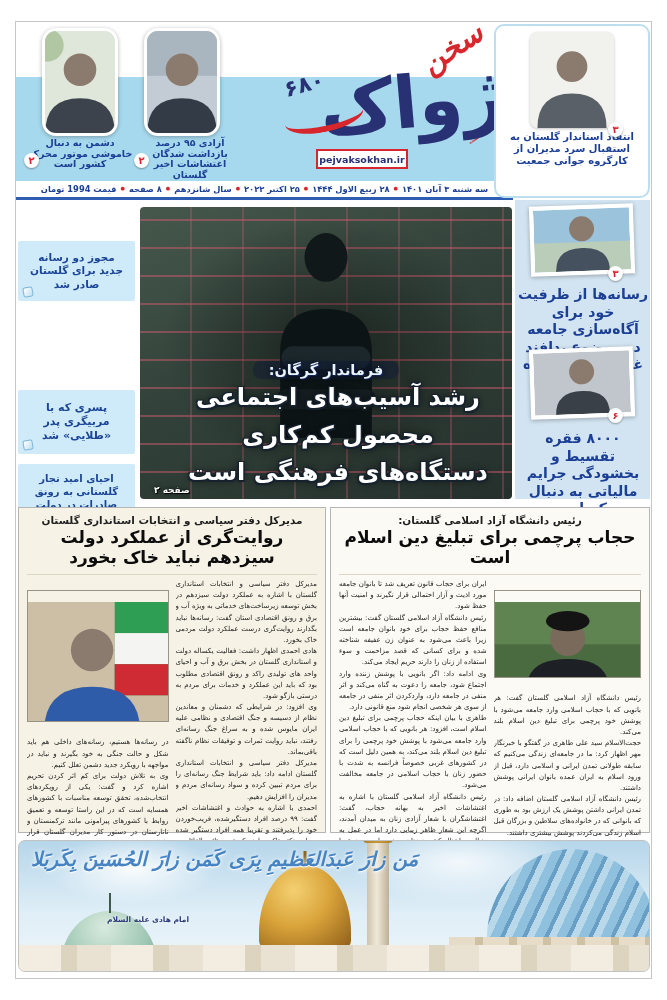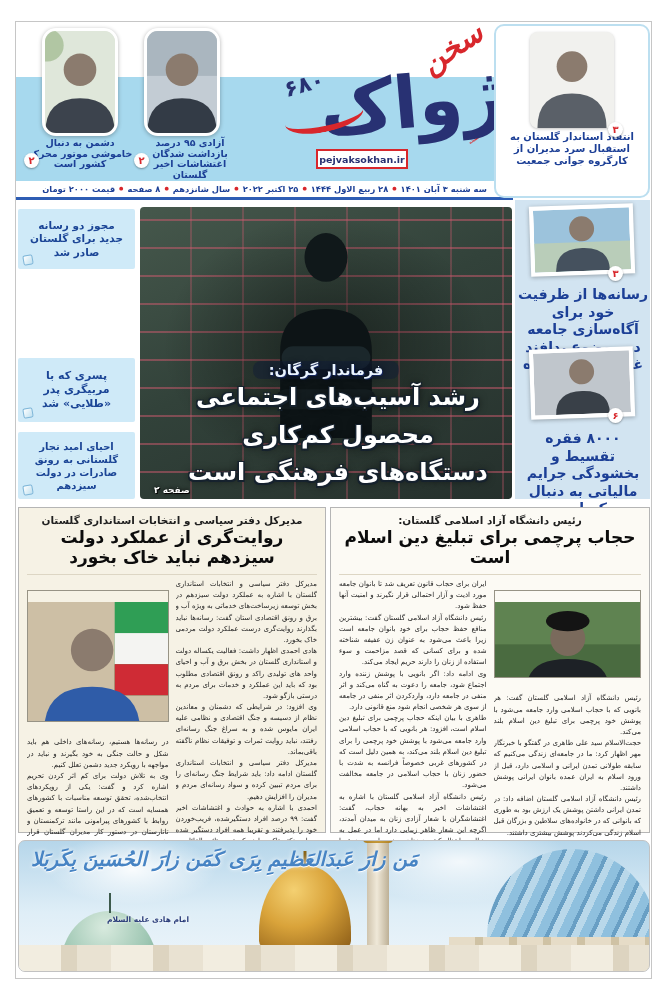--- a/index.html
+++ b/index.html
@@ -42,21 +42,21 @@
   .gov { position:absolute; left:478px; top:2px; width:156px; height:174px; background:#fff;
     border:2px solid #bcdff0; border-radius:10px; }
   .gov-photo { width:84px; height:96px; margin:6px auto 0; background:#f0f0ed; border-radius:8px;
     overflow:hidden; position:relative; box-shadow:0 1px 3px rgba(0,0,0,.25); }
   .gov-photo svg { width:100%; height:100%; display:block; }
   .gov-text { margin-top:3px; text-align:center; font-size:10px; font-weight:bold; color:#1c3f96; line-height:1.2; }
 
   
   .sidebox { position:absolute; left:2px; width:117px; background:#cfeaf8; border-radius:2px;
     display:flex; align-items:center; justify-content:center; text-align:center;
-    font-weight:bold; color:#1b4596; padding:4px 7px; line-height:1.3; }
+    font-weight:bold; color:#1b4596; padding:4px 7px; line-height:1.3;margin-top:32px; }
   .page-icon { position:absolute; left:5px; bottom:4px; width:10px; height:10px;
     background:linear-gradient(135deg,#ffffff,#bfe0f0); border:1px solid #7fb6d8; border-radius:2px;
     transform:rotate(-10deg); }
 
   .lead { position:absolute; left:124px; top:185px; width:372px; height:292px; border-radius:4px; overflow:hidden;
     background:
       radial-gradient(ellipse at 50% 48%, rgba(0,0,0,.45), rgba(0,0,0,0) 62%),
       repeating-linear-gradient(0deg, rgba(0,0,0,0) 0 26px, rgba(205,90,110,.5) 26px 28px),
       repeating-linear-gradient(90deg, rgba(0,0,0,0) 0 50px, rgba(205,90,110,.32) 50px 52px),
       linear-gradient(155deg,#46584c 0%,#32423a 45%,#25302c 100%); }
@@ -164,21 +164,21 @@
   <div class="badge" style="left:8px; top:131px;">۲</div>
   <div class="ttext" style="left:120px; width:108px;">آزادی ۹۵ درصد بازداشت شدگان اغتشاشات اخیر گلستان</div>
   <div class="badge" style="left:118px; top:131px;">۲</div>
 
   <div class="dateline">
     <span>سه شنبه ۳ آبان ۱۴۰۱</span>
     <span>۲۸ ربیع الاول ۱۴۴۴</span>
     <span>۲۵ اکتبر ۲۰۲۲</span>
     <span>سال شانزدهم</span>
     <span>۸ صفحه</span>
-    <span>قیمت ۲۰۰۰ تومان</span>
+    <span>قیمت 1994 تومان</span>
   </div>
 
   <div class="gov">
     <div class="gov-photo">
       <svg viewBox="0 0 100 100" preserveAspectRatio="xMidYMax slice">
         <rect width="100" height="100" fill="#f1f1ee"></rect>
         <circle cx="50" cy="36" r="16" class="av-head"></circle>
         <path d="M14 100 Q14 64 50 64 Q86 64 86 100 Z" fill="#5a6068"></path>
       </svg>
     </div>

